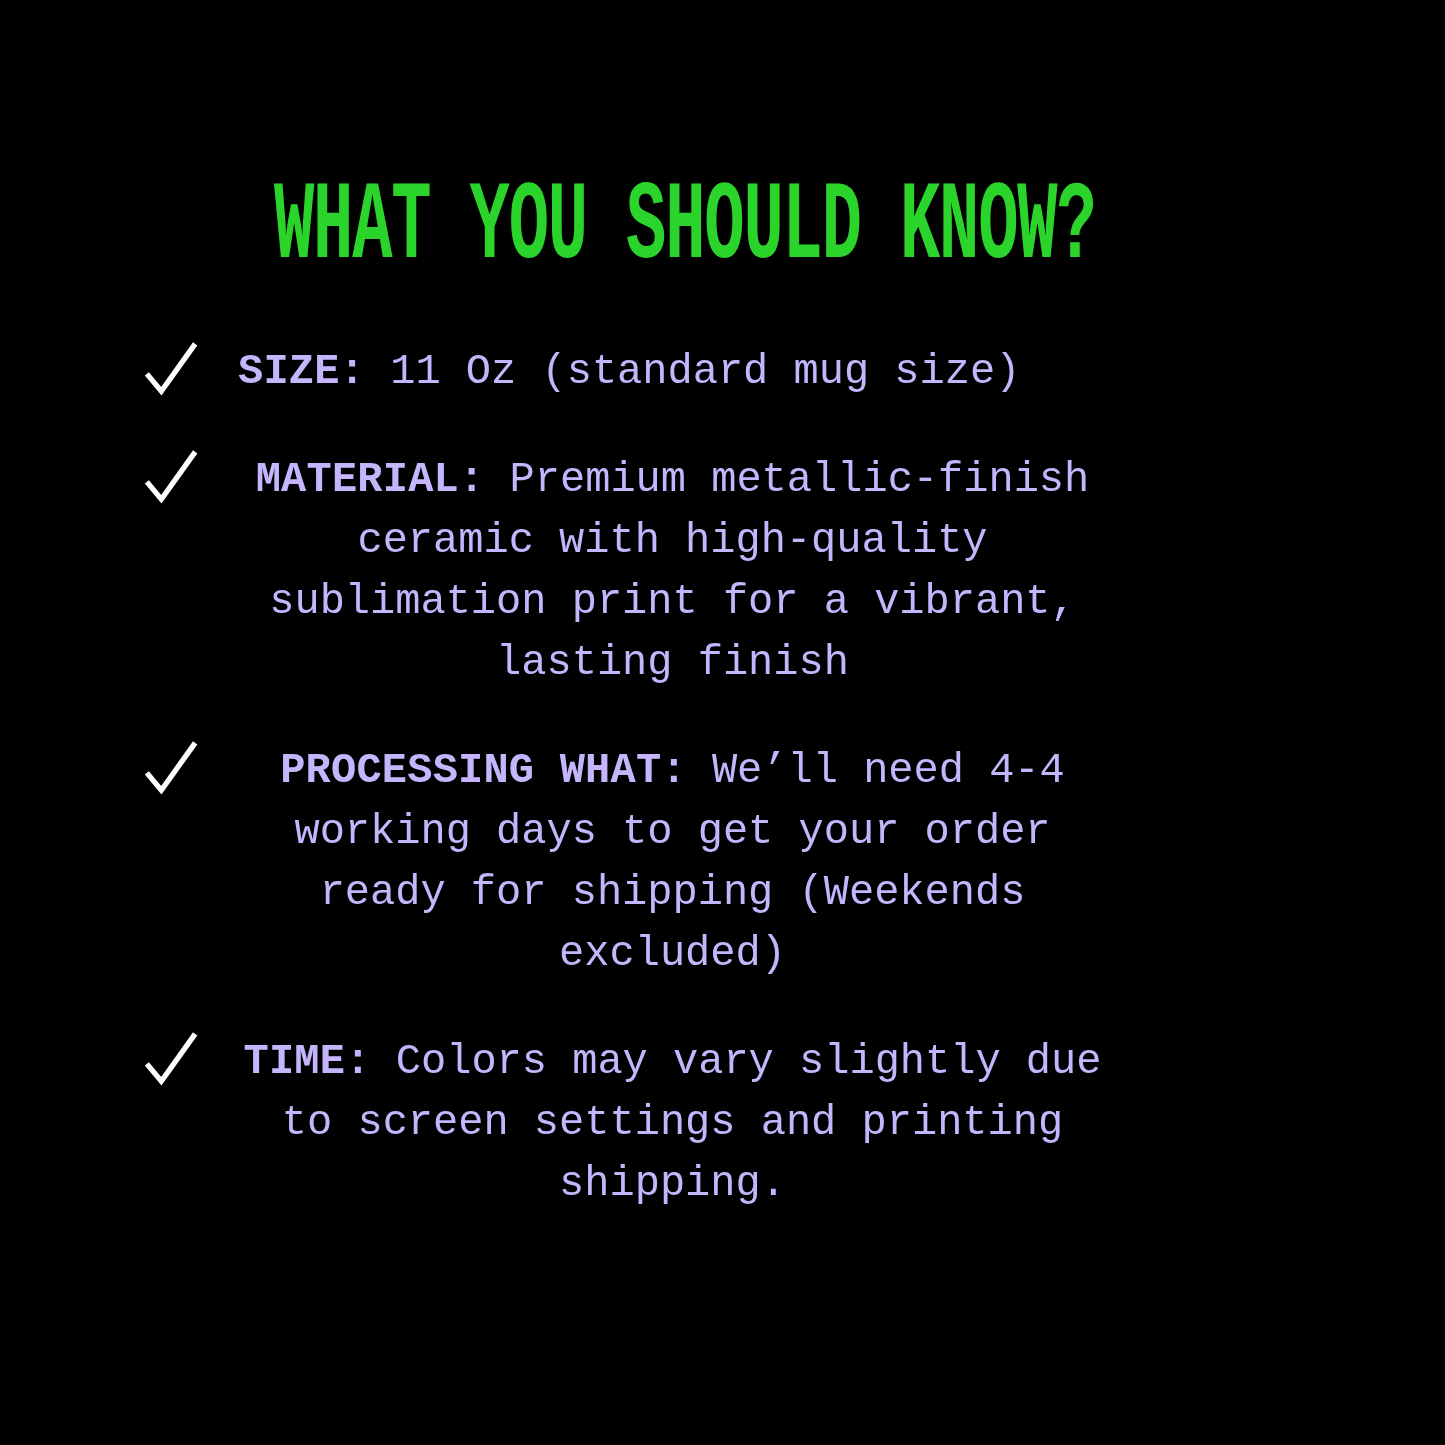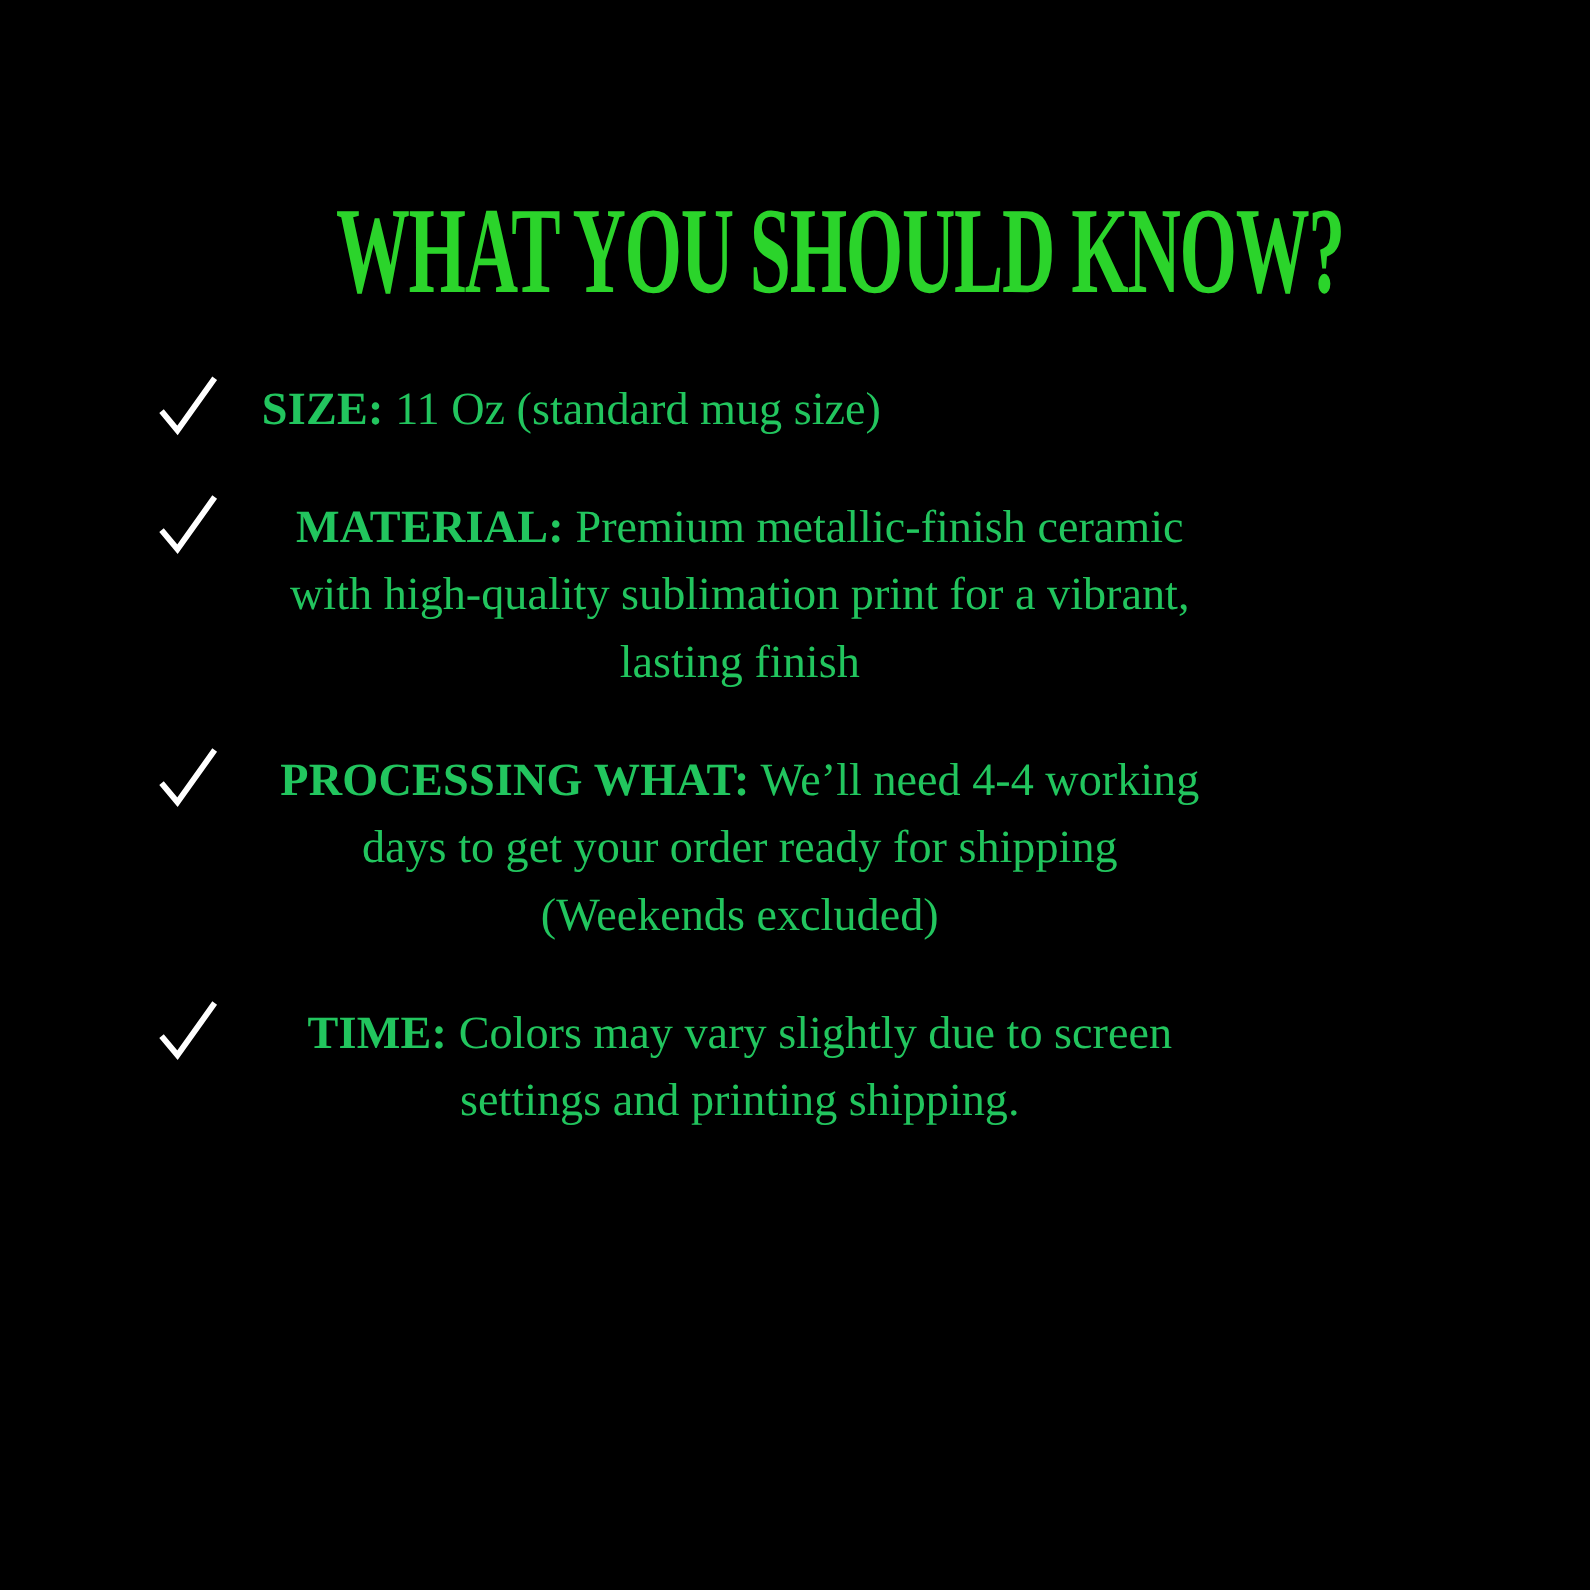--- a/index.html
+++ b/index.html
@@ -6,21 +6,21 @@
     margin: 0;
     padding: 0;
     background: #000000;
   }
   .page {
     position: relative;
     width: 1227px;
     height: 1445px;
     background: #000000;
     overflow: hidden;
-    font-family: Liberation Serif, serif;
+    font-family: Liberation Mono, monospace;
   }
   .heading {
     margin: 0;
     padding-top: 172px;
     text-align: center;
     line-height: 1;
     white-space: nowrap;
   }
   .heading-inner {
     display: inline-block;
@@ -47,21 +47,21 @@
     padding-top: 0px;
   }
   .check-col svg {
     display: block;
     margin-top: -2px;
   }
   .item-text {
     margin: 0;
     flex: 1 1 auto;
     max-width: 1090px;
-    color: #22c55e;
+    color: #c4b5fd;
     font-size: 42px;
     line-height: 61px;
     font-weight: 400;
   }
   .item-text b {
     font-weight: 800;
     letter-spacing: 0.2px;
   }
 </style>
 </head>

